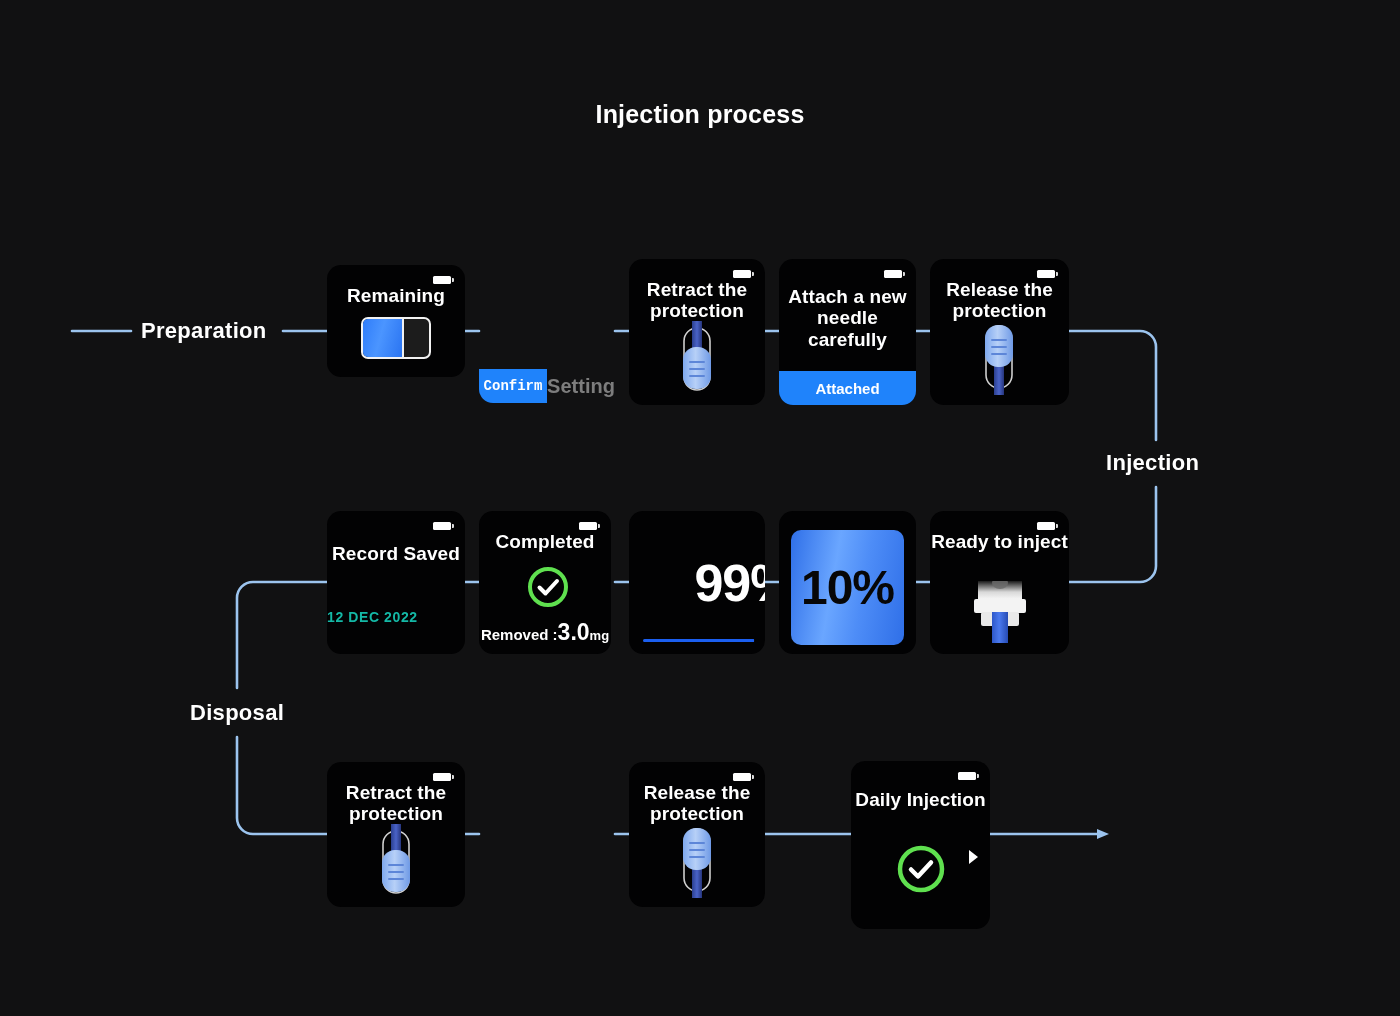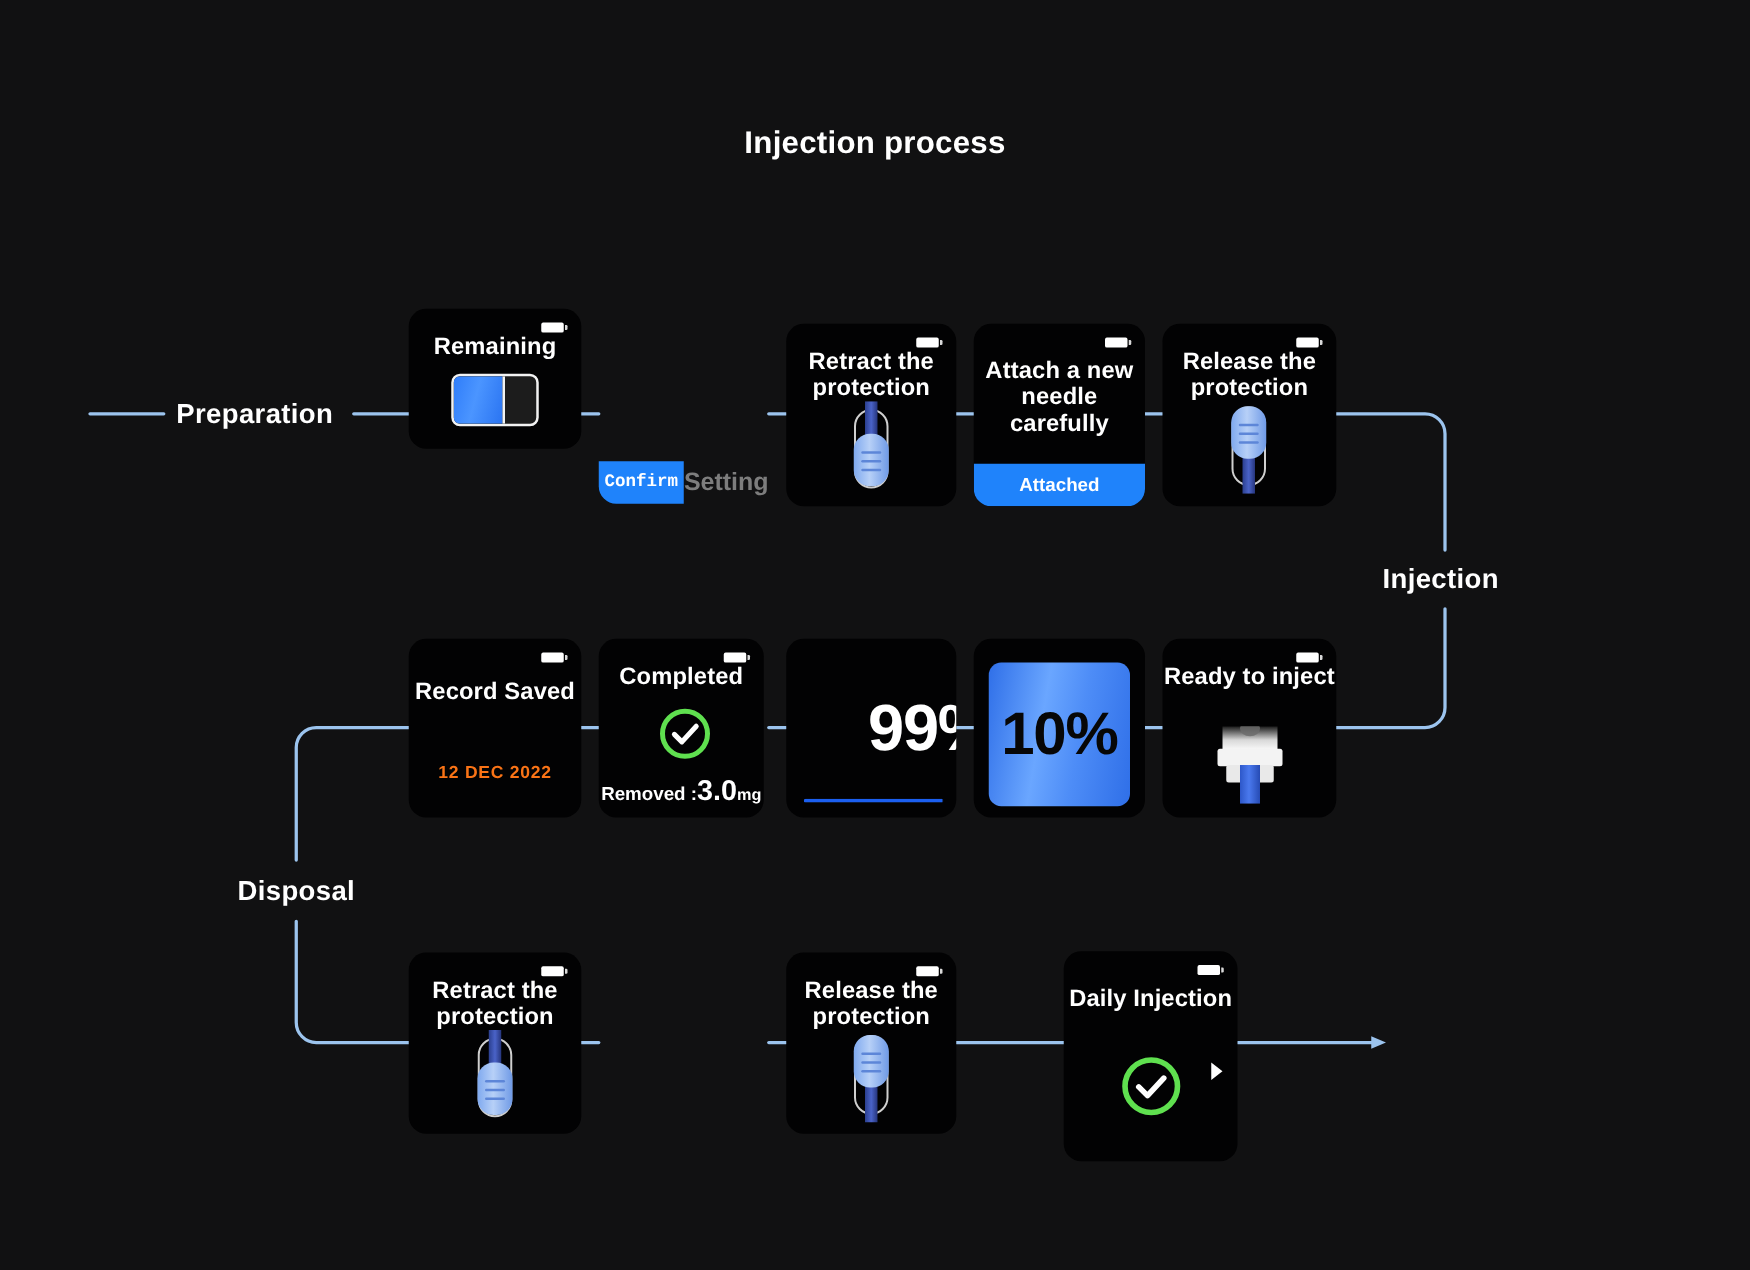--- a/index.html
+++ b/index.html
@@ -115,22 +115,22 @@
 
   .remain-line {
     position: absolute; left: 0; width: 100%; text-align: center;
     color: #ffffff; font-size: 16px; font-weight: bold;
   }
   .remain-line .lead { font-size: 15px; font-weight: bold; }
   .remain-line .num  { font-size: 23px; font-weight: bold; }
   .remain-line .u    { font-size: 13px; font-weight: bold; }
 
   .date-line {
-    position: absolute; left: 0; width: 100%; text-align: center;
-    color: #f97316; font-size: 14px; font-weight: bold; letter-spacing: .6px;
+    position: absolute; left: 0; width: 100%; text-align: left;
+    color: #14b8a6; font-size: 14px; font-weight: bold; letter-spacing: .6px;
   }
 
   
   .pct-plain {
     position: absolute; left: 0; width: 100%; text-align: center;
     color: #ffffff; font-size: 52px; font-weight: bold; letter-spacing: -1px; margin-left: 48px;
   }
   .progress-track {
     position: absolute; left: 14px; bottom: 12px; width: 112px; height: 3px;
     background: #0c0c0c; border-radius: 2px; overflow: hidden;
@@ -190,21 +190,21 @@
       <line x1="765" y1="834" x2="851" y2="834"></line>
 
       <line x1="990" y1="834" x2="1098" y2="834" marker-end="url(#arrowhead)"></line>
     </g>
   </svg>
 
   <div class="section-label" id="label-preparation">Preparation</div>
   <div class="section-label" id="label-injection">Injection</div>
   <div class="section-label" id="label-disposal">Disposal</div>
 
-  <div class="card" style="left:327px; top:247px; width:138px; height:112px;">
+  <div class="card" style="left:327px; top:265px; width:138px; height:112px;">
     <div class="battery"></div>
     <div class="card-title" style="top:20px;">Remaining</div>
     <div class="vial" style="left:34px; top:52px;">
       <div class="vial-fill" style="width:62%;"></div>
     </div>
     <div class="big-value" style="top:107px;">
       <span>5.2</span>
       <span class="unit">mg</span>
     </div>
   </div>

